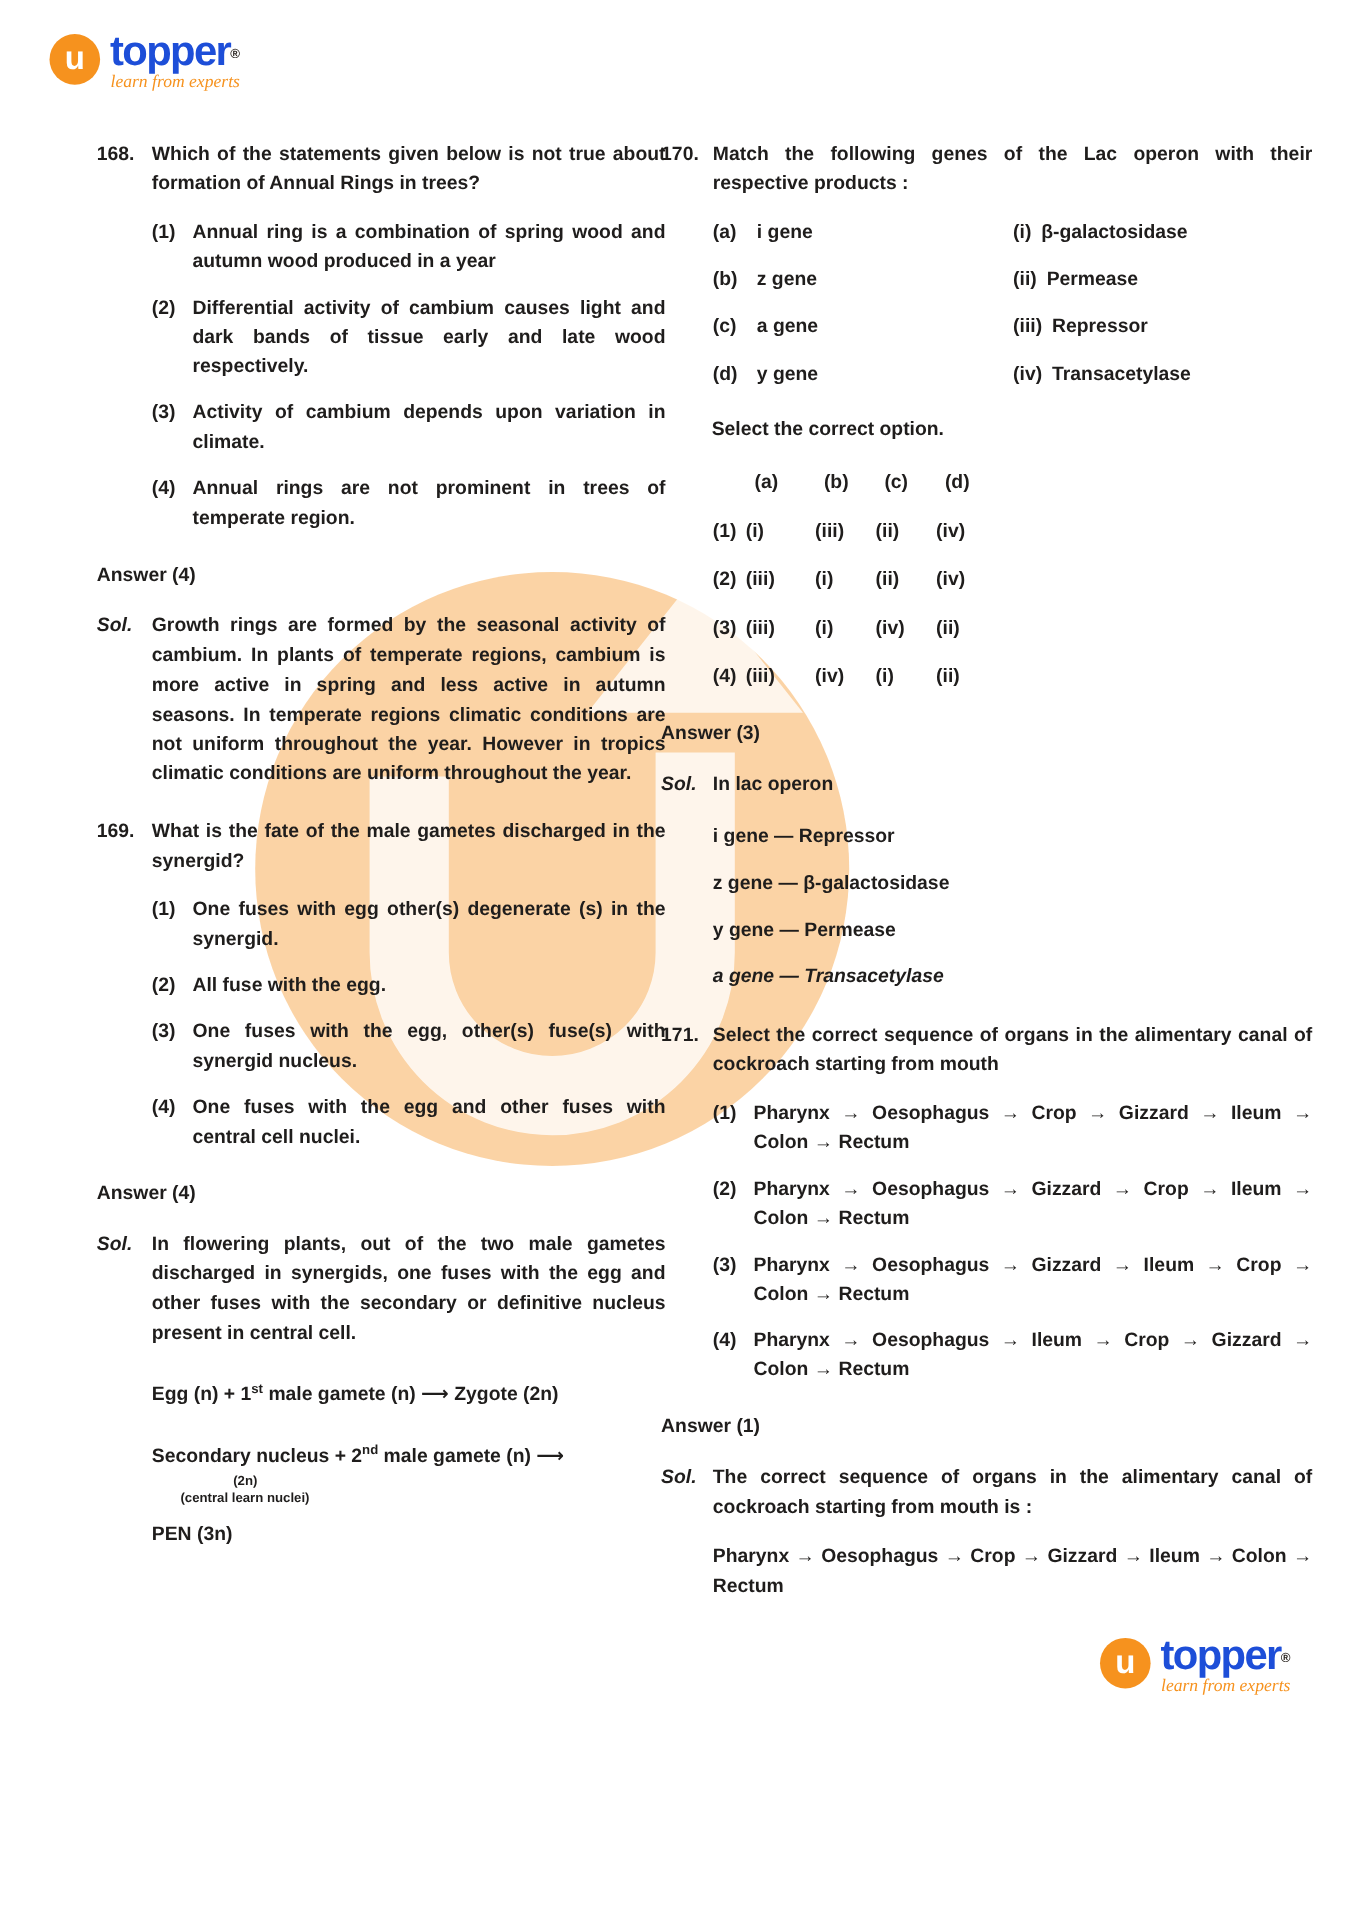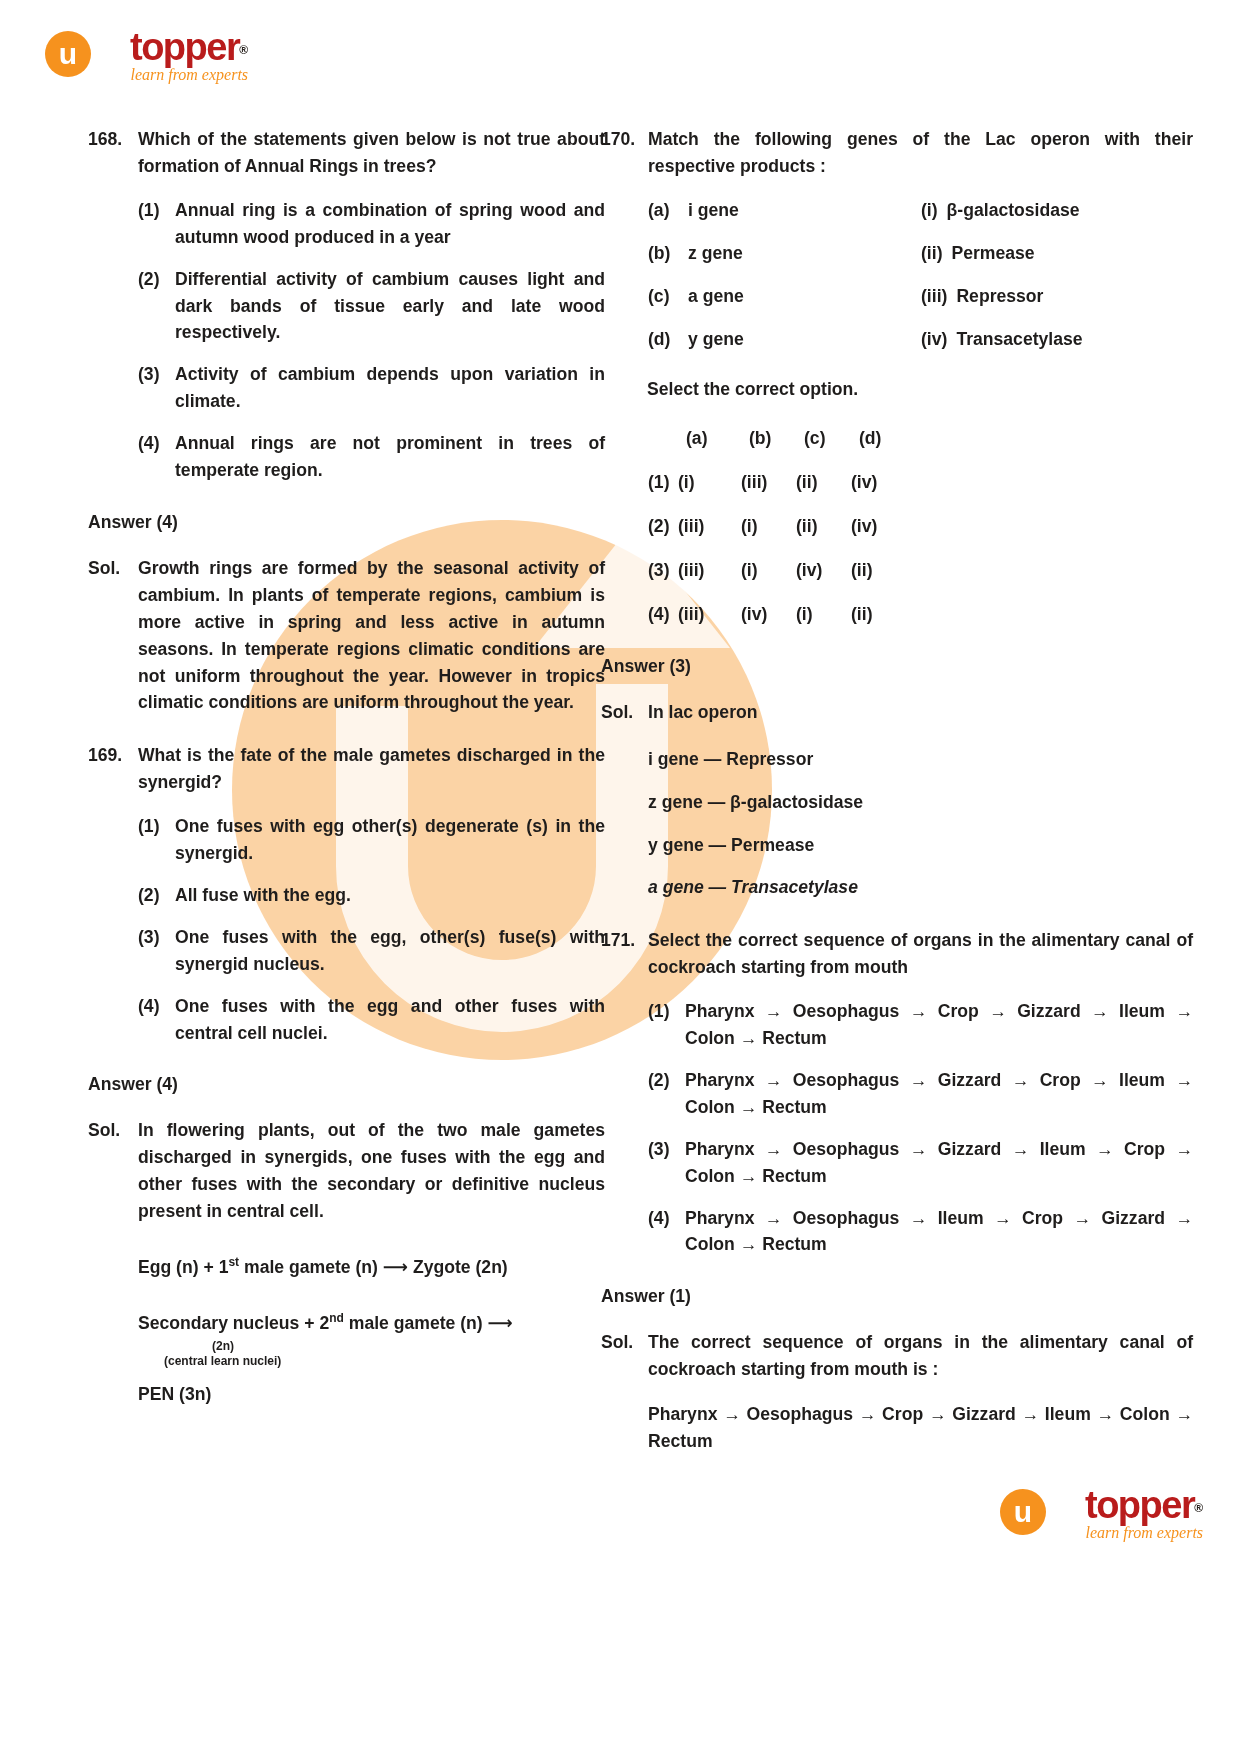--- a/index.html
+++ b/index.html
@@ -19,21 +19,21 @@
   .brand { position: absolute; display: flex; gap: 9px; align-items: flex-start; z-index: 2; }
   .brand-header { left: 45px; top: 28px; }
   .brand-footer { left: 1000px; top: 1486px; }
   .brand-u {
     width: 46px; height: 46px; border-radius: 50%;
     background: #F6921E; color: #ffffff;
     display: flex; align-items: center; justify-content: center;
     font-size: 30px; font-weight: 700; margin-top: 3px;
   }
   .brand-text { display: inline-block; line-height: 1; }
-  .brand-name { font-size: 38px; font-weight: 700; color: #b91c1c; letter-spacing: -1.5px; margin-left: 30px; }
+  .brand-name { font-size: 38px; font-weight: 700; color: #1d4ed8; letter-spacing: -1.5px; }
   .brand-reg { font-size: 12px; vertical-align: super; color: #27211d; }
   .brand-tagline {
     display: block; text-align: right; color: #F6921E;
     font-style: italic; font-size: 16px; font-weight: 400; margin-top: 1px;
     font-family: "Liberation Serif", serif;
   }
 
   
   .watermark { position: absolute; left: 222px; top: 466px; width: 560px; height: 648px; z-index: 0; pointer-events: none; }
 
@@ -48,21 +48,21 @@
   .qtext { flex: 1; text-align: justify; }
 
   .opt { display: flex; margin: 15px 0 15px 50px; }
   .col-right .opt { margin-left: 47px; }
   .optnum { flex: 0 0 37px; }
   .opttext { flex: 1; text-align: justify; }
 
   .answer { margin: 25px 0 19px 0; }
 
   .sol { display: flex; margin-bottom: 26px; }
-  .sollabel { flex: 0 0 50px; }
+  .sollabel { flex: 0 0 50px; font-style: italic; }
   .col-right .sollabel { flex: 0 0 47px; }
   .soltext { flex: 1; text-align: justify; }
 
   
   .equation { margin: 28px 0 6px 50px; }
   sup { font-size: 12px; }
   .eq-sub { font-size: 12px; line-height: 1.25; margin: 2px 0 0 26px; }
   .eq-sub .s1 { margin-left: 48px; }
   .eq-result { padding-right: 58px; margin-top: 12px; }
 

